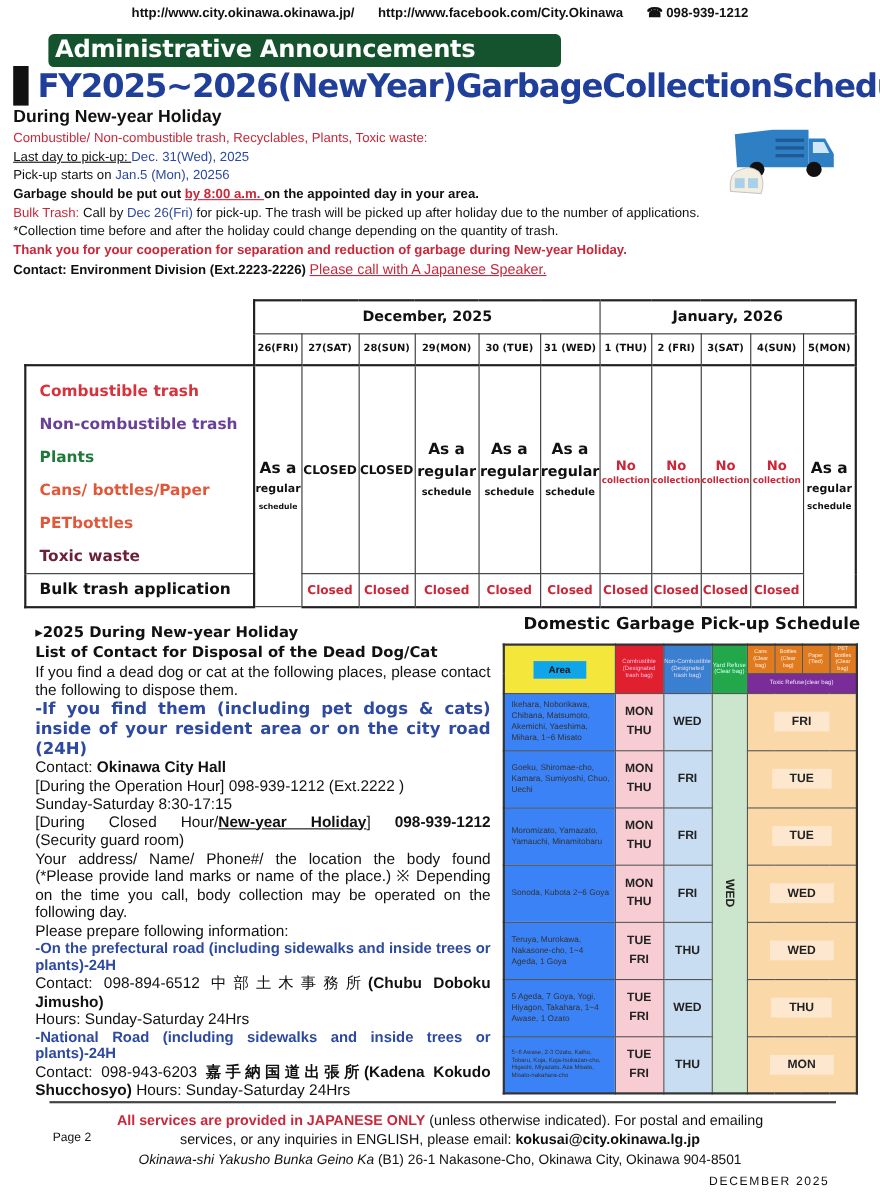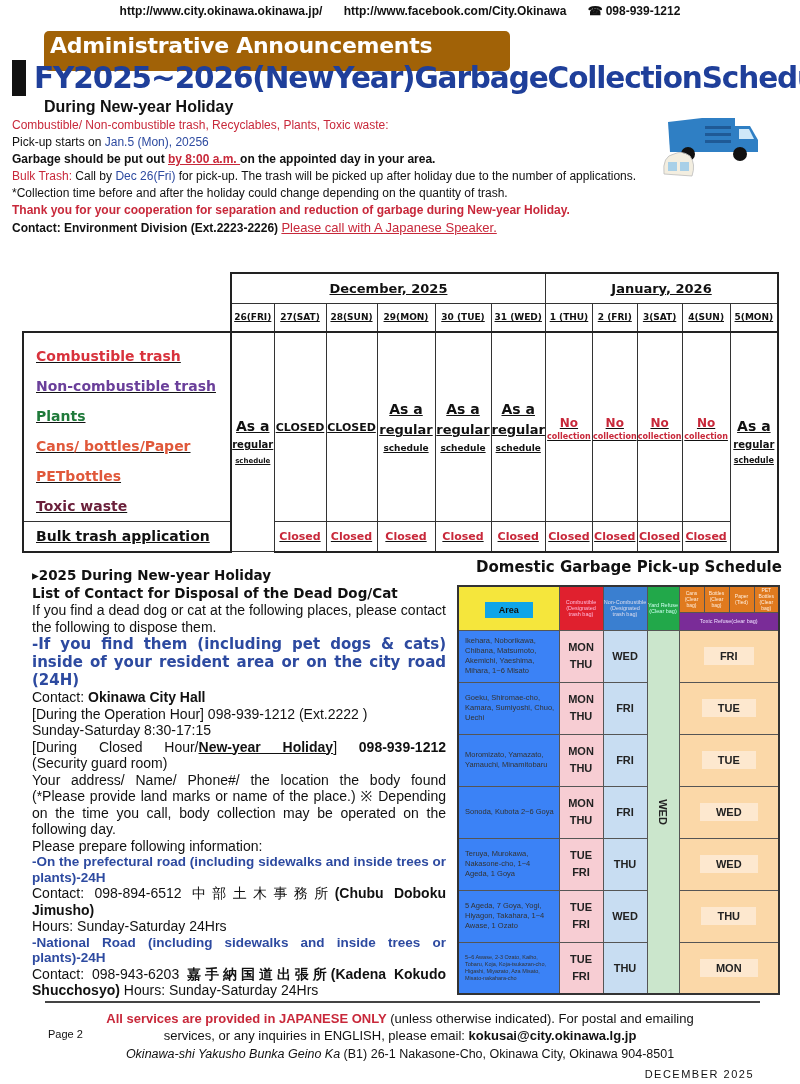--- a/index.html
+++ b/index.html
@@ -2,37 +2,37 @@
 <html><head>
 <meta charset="utf-8">
 <style>
   * { box-sizing: border-box; margin: 0; padding: 0; }
   html, body { width: 800px; height: 1084px; background: #ffffff; overflow: hidden; }
   body { font-family: "Liberation Sans", sans-serif; color: #111; position: relative; }
 
   .topbar { position: absolute; top: 4px; left: 0; width: 800px; text-align: center; font-size: 12px; font-weight: bold; font-family: "Liberation Sans", sans-serif; color: #111; letter-spacing: 0; }
   .topbar span { margin: 0 9px; }
 
-  .admin-banner { position: absolute; top: 31px; left: 44px; width: 466px; height: 40px; background: #a16207; border-radius: 5px; color: #fff; font-weight: bold; font-size: 22px; padding-left: 6px; line-height: 30px; font-family: "DejaVu Sans", sans-serif; letter-spacing: -0.3px; }
+  .admin-banner { position: absolute; top: 31px; left: 44px; width: 466px; height: 30px; background: #14532d; border-radius: 5px; color: #fff; font-weight: bold; font-size: 22px; padding-left: 6px; line-height: 30px; font-family: "DejaVu Sans", sans-serif; letter-spacing: -0.3px; }
   .title-bar { position: absolute; top: 60px; left: 12px; width: 14px; height: 36px; background: #111; }
   .main-title { position: absolute; top: 59px; left: 34px; font-size: 29.5px; font-weight: bold; color: #1f3f9a; font-family: "DejaVu Sans", sans-serif; letter-spacing: -1.1px; white-space: nowrap; line-height: 38px; }
 
   .intro { position: absolute; top: 96px; left: 12px; width: 650px; font-size: 12px; line-height: 17px; font-family: "Liberation Sans", sans-serif; }
-  .intro .h { font-size: 16px; font-weight: bold; line-height: 21px; margin-left: 32px; }
+  .intro .h { font-size: 16px; font-weight: bold; line-height: 21px; }
   .red { color: #c8283a; }
   .blue { color: #2d4aa0; }
   .b { font-weight: bold; }
   .u { text-decoration: underline; }
   .intro .line { white-space: nowrap; }
   .intro .contact-link { color: #c8283a; text-decoration: underline; font-weight: normal; font-size: 13px; }
 
   .truck { position: absolute; top: 104px; left: 660px; width: 100px; height: 80px; }
 
   
-  .sched { position: absolute; top: 272px; left: 22px; border-collapse: collapse; font-family: "DejaVu Sans", sans-serif; text-decoration: underline; }
+  .sched { position: absolute; top: 272px; left: 22px; border-collapse: collapse; font-family: "DejaVu Sans", sans-serif; }
   .sched td { border: 1px solid #333; text-align: center; vertical-align: middle; padding: 0; }
   .sched .blank { border: none; }
   .sched .month { height: 30px; font-size: 13px; font-weight: bold; border-top: 2px solid #222; }
   .sched .day { height: 29px; font-size: 9px; font-weight: bold; }
   .sched .cats { text-align: left; border-left: 2px solid #222; border-top: 2px solid #222; padding: 8px 0 0 12px; vertical-align: top; }
   .cats div { font-size: 14px; font-weight: bold; line-height: 30px; }
   .sched .bodycell { border-top: 2px solid #222; }
   .asreg1 { font-size: 14px; font-weight: bold; line-height: 22px; }
   .asreg2 { font-size: 12px; font-weight: bold; line-height: 20px; }
   .asreg3 { font-size: 9px; font-weight: bold; line-height: 16px; }
@@ -85,20 +85,21 @@
   <span><span style="margin:0 3px 0 0">☎</span><span style="margin:0">098-939-1212</span></span>
 </div>
 
 <div class="admin-banner">Administrative Announcements</div>
 <div class="title-bar"></div>
 <div class="main-title">FY2025~2026(NewYear)GarbageCollectionSchedule</div>
 
 <div class="intro">
   <div class="h">During New-year Holiday</div>
   <div class="line red">Combustible/ Non-combustible trash, Recyclables, Plants, Toxic waste:</div>
+  <div class="line"><span class="u">Last day to pick-up: </span><span class="blue">Dec. 31(Wed), 2025</span></div>
   <div class="line"><span>Pick-up starts on </span><span class="blue">Jan.5 (Mon), 20256</span></div>
   <div class="line b"><span>Garbage should be put out </span><span class="red u">by 8:00 a.m. </span><span>on the appointed day in your area.</span></div>
   <div class="line"><span class="red">Bulk Trash:</span><span> Call by </span><span class="blue">Dec 26(Fri)</span><span> for pick-up. The trash will be picked up after holiday due to the number of applications.</span></div>
   <div class="line">*Collection time before and after the holiday could change depending on the quantity of trash.</div>
   <div class="line red b">Thank you for your cooperation for separation and reduction of garbage during New-year Holiday.</div>
   <div class="line b"><span>Contact: Environment Division (Ext.2223-2226) </span><span class="contact-link">Please call with A Japanese Speaker.</span></div>
 </div>
 
 <svg class="truck" viewBox="0 0 100 80">
   <path d="M8 18 L42 14 L75 14 L75 48 L10 48 Z" fill="#2f7fc4"></path>

